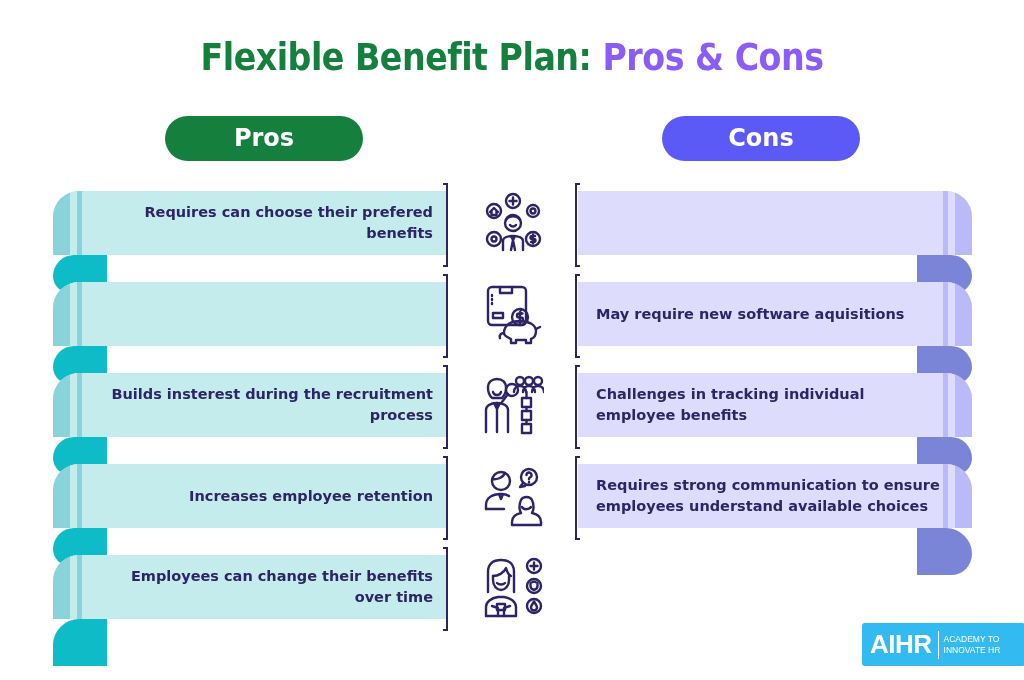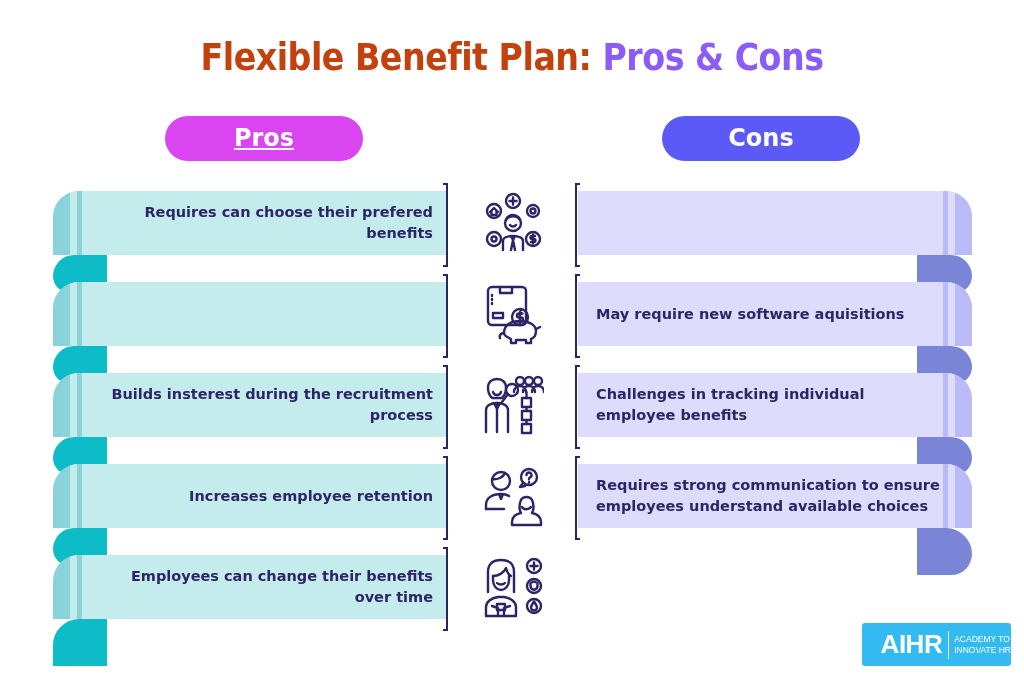--- a/index.html
+++ b/index.html
@@ -4,28 +4,28 @@
 <style>
   * { box-sizing: border-box; margin: 0; padding: 0; }
   html, body { width: 1024px; height: 680px; background: #ffffff; overflow: hidden; }
   body { position: relative; font-family: "DejaVu Sans", "Liberation Sans", sans-serif; }
 
   .title {
     position: absolute; left: 0; top: 36px; width: 1024px; text-align: center;
     font-size: 37px; font-weight: bold; letter-spacing: -0.5px;
     font-family: "DejaVu Sans Condensed", "DejaVu Sans", sans-serif;
   }
-  .title .t1 { color: #c2410c; }
+  .title .t1 { color: #15803d; }
   .title .t2 { color: #8b5cf6; }
 
   .pill {
     position: absolute; top: 116px; height: 45px; width: 198px; border-radius: 23px;
     color: #fff; font-size: 24px; font-weight: bold; text-align: center; line-height: 45px;
   }
-  .pill.pros { left: 165px; background: #d946ef; text-decoration: underline; }
+  .pill.pros { left: 165px; background: #15803d; }
   .pill.cons { left: 662px; background: #5b5af7; }
 
   
   .pros-curl {
     position: absolute; left: 53px; width: 54px; height: 38px;
     background: #0dbcc6; border-radius: 30px 0 0 24px;
   }
   .pros-band {
     position: absolute; left: 53px; width: 393px; height: 64px;
     background: #c5ecec; border-radius: 26px 0 0 0;
@@ -66,23 +66,23 @@
   .bracket {
     position: absolute; width: 5px; height: 84px;
     border-top: 2px solid #2c2466; border-bottom: 2px solid #2c2466;
   }
   .bracket.left { left: 443px; border-right: 2px solid #2c2466; }
   .bracket.right { left: 575px; border-left: 2px solid #2c2466; }
 
   .icon { position: absolute; left: 482px; width: 62px; height: 62px; }
 
   .logo {
-    position: absolute; left: 862px; top: 623px; width: 149px; height: 43px;
+    position: absolute; left: 862px; top: 623px; width: 163px; height: 43px;
     background: #33baf0; border-radius: 3px; color: #fff;
-    display: flex; align-items: center; justify-content: flex-end;
+    display: flex; align-items: center;
   }
   .logo .brand { font-size: 26px; font-weight: bold; padding-left: 8px; letter-spacing: -0.5px; font-family: "Liberation Sans", sans-serif; }
   .logo .sep { width: 1px; height: 28px; background: #fff; margin: 0 5px 0 6px; }
   .logo .tag { font-size: 8.5px; line-height: 11px; font-family: "Liberation Sans", sans-serif; }
 </style>
 </head>
 <body>
 
 <div class="title">
   <span class="t1">Flexible Benefit Plan:</span>

